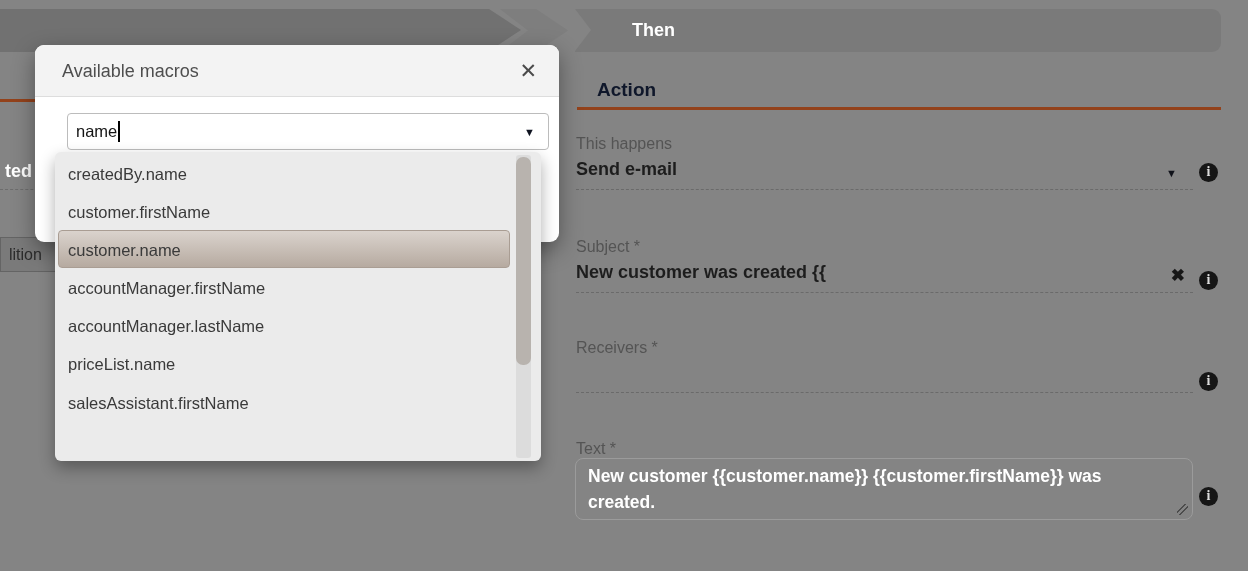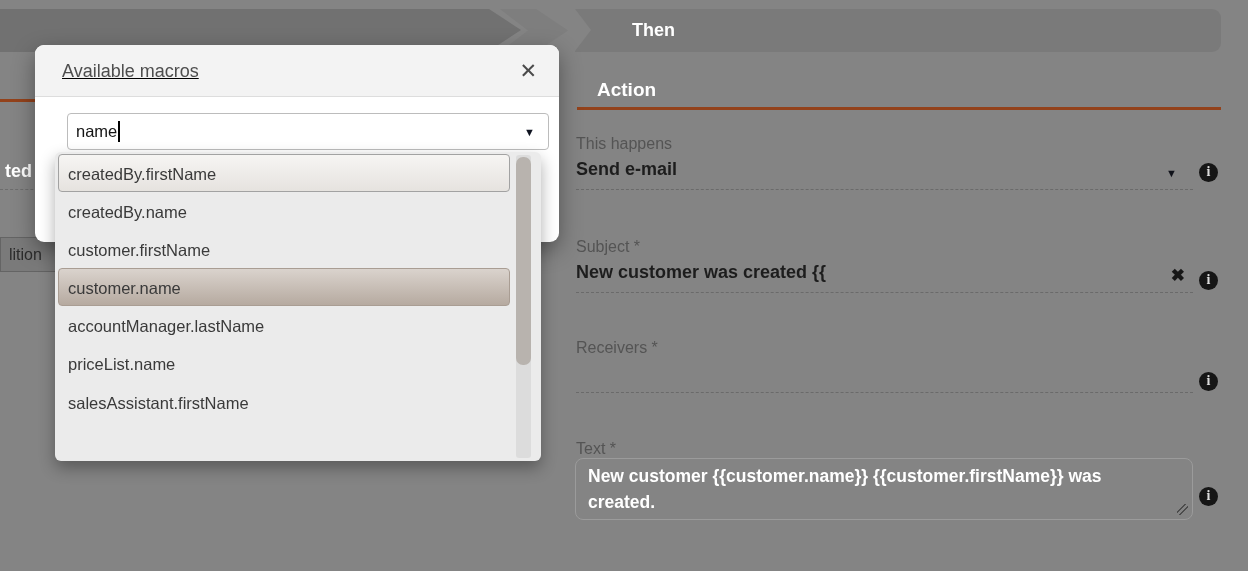--- a/index.html
+++ b/index.html
@@ -46,21 +46,21 @@
     left:5px; top:161px; font-size:18px; font-weight:bold; color:#ffffff;
   }
   .left-frag-dashed { left:0; top:189px; width:94px; border-top:1px dashed #6d6d6d; }
   .left-frag-tab {
     left:0; top:237px; width:129px; height:35px;
     background:#7a7a7a; border:1px solid #646464;
     font-size:16px; color:#2c2c2c; line-height:33px; padding-left:8px;
   }
 
   
-  .action-heading { left:597px; top:79px; font-size:19px; font-weight:600; color:#ffffff; }
+  .action-heading { left:597px; top:79px; font-size:19px; font-weight:600; color:#0f172a; }
   .orange-line-right { left:577px; top:107px; width:644px; height:3px; background:#93421b; }
 
   .field-label { font-size:16px; color:#545454; }
   .field-row {
     width:617px; height:31px; border-bottom:1px dashed #6a6a6a;
     font-size:18px; font-weight:bold; color:#1d1d1d;
   }
   .row-arrow {
     position:absolute; right:16px; top:8px; font-size:11px; color:#10121a;
     font-weight:normal;
@@ -85,21 +85,20 @@
     position:absolute; right:4px; bottom:4px; width:11px; height:11px;
     background:
       linear-gradient(135deg, transparent 0 5px, #4c4c4c 5px 6.5px, transparent 6.5px 9px, #4c4c4c 9px 10.5px, transparent 10.5px);
   }
 
   
   .dialog {
     left:35px; top:45px; width:524px; height:197px;
     background:#ffffff; border-radius:9px;
     box-shadow:0 8px 22px rgba(0,0,0,0.38);
-    text-decoration:underline;
   }
   .dialog-header {
     position:relative; height:52px; background:#f3f3f3;
     border-radius:9px 9px 0 0; border-bottom:1px solid #dddddd;
   }
   .dialog-title {
     margin-left:27px; line-height:52px; font-size:18px; color:#4e4e4e;
   }
   .dialog-close {
     position:absolute; right:22px; top:0; line-height:52px;
@@ -195,24 +194,24 @@
   </div>
   <div class="combo-input">
     <span>name</span>
     <span class="text-caret"></span>
     <span class="combo-arrow">▼</span>
   </div>
 </div>
 
 <div class="abs macro-panel">
   <div class="macro-list">
-      <div class="macro-option focused">createdBy.firstName</div>
       <div class="macro-option">createdBy.name</div>
       <div class="macro-option">customer.firstName</div>
       <div class="macro-option highlighted">customer.name</div>
+      <div class="macro-option">accountManager.firstName</div>
       <div class="macro-option">accountManager.lastName</div>
       <div class="macro-option">priceList.name</div>
       <div class="macro-option">salesAssistant.firstName</div>
     </div>
   <div class="scroll-track">
     <div class="scroll-thumb"></div>
   </div>
 </div>
 
 </body></html>

